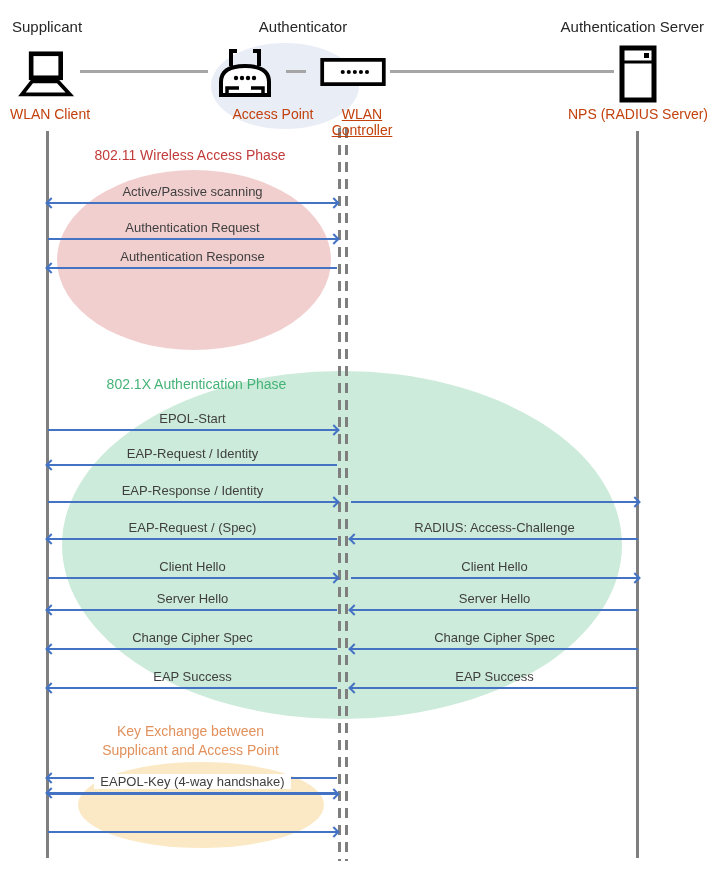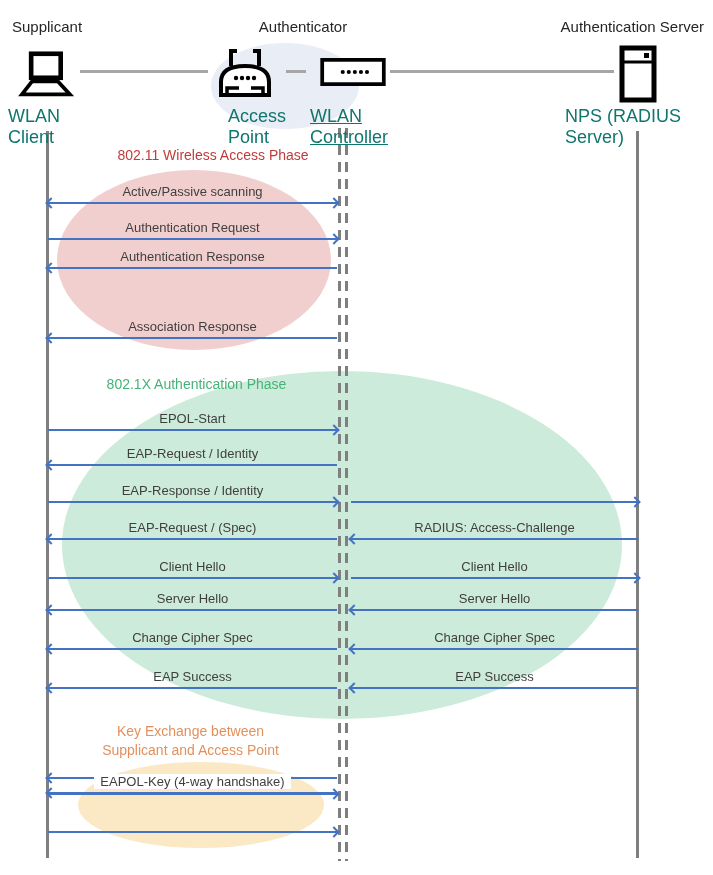--- a/index.html
+++ b/index.html
@@ -25,38 +25,38 @@
   .ll-right{left:636px;top:131px;height:727px;}
   .ll-dashed{position:absolute;width:3px;top:128px;height:733px;z-index:1;
     background:repeating-linear-gradient(to bottom,var(--lifeline) 0 10px,transparent 10px 17px);}
   .ll-d1{left:338px;} .ll-d2{left:345px;}
 
   
   .role-label{position:absolute;top:18px;font-size:15px;color:#262626;z-index:2;}
   .rl-supplicant{left:12px;}
   .rl-authenticator{left:238px;width:130px;text-align:center;}
   .rl-authserver{right:9px;}
-  .node-label{position:absolute;top:106px;font-size:18px;color:#0f766e;text-align:left;z-index:2;}
+  .node-label{position:absolute;top:106px;font-size:14px;color:#c2410c;text-align:center;z-index:2;}
   .nl-client{left:8px;width:84px;}
   .nl-ap{left:200px;width:90px;margin-left:28px;}
   .nl-ctrl{left:310px;width:104px;text-decoration:underline;}
   .nl-nps{left:565px;width:146px;}
   .icon{position:absolute;z-index:2;line-height:0;}
   .ic-laptop{left:14px;top:51px;}
   .ic-ap{left:212px;top:44px;}
   .ic-ctrl{left:319px;top:58px;}
   .ic-server{left:619px;top:45px;}
   .conn{position:absolute;top:70px;height:3px;background:var(--conn);z-index:1;}
   .cn-1{left:80px;width:128px;}
   .cn-2{left:286px;width:20px;}
   .cn-3{left:390px;width:224px;}
 
   
   .phase-title{position:absolute;font-size:14px;text-align:center;z-index:3;}
-  .pt-wireless{left:90px;width:200px;top:147px;color:#C13B3B;margin-left:23px;}
+  .pt-wireless{left:90px;width:200px;top:147px;color:#C13B3B;}
   .pt-auth{left:94px;width:205px;top:376px;color:#45B377;}
   .pt-key{left:88px;width:205px;top:722px;color:#E2915D;line-height:19px;}
 
   
   .msg{position:absolute;height:20px;z-index:2;}
   .span-l{left:48px;width:289px;}
   .span-r{left:351px;width:287px;}
   .msg-label{position:absolute;left:0;right:0;top:0;height:16px;line-height:16px;
     text-align:center;font-size:13px;color:var(--txt);white-space:nowrap;}
   .label-text.boxed{background:#fff;padding:0 6px;}
@@ -144,24 +144,20 @@
     <div class="arrow-line" data-dir="both"></div>
   </div>
   <div class="msg span-l" style="top:220px">
     <div class="msg-label"><span class="label-text">Authentication Request</span></div>
     <div class="arrow-line" data-dir="right"></div>
   </div>
   <div class="msg span-l" style="top:249px">
     <div class="msg-label"><span class="label-text">Authentication Response</span></div>
     <div class="arrow-line" data-dir="left"></div>
   </div>
-  <div class="msg span-l" style="top:319px">
-    <div class="msg-label"><span class="label-text">Association Response</span></div>
-    <div class="arrow-line" data-dir="left"></div>
-  </div>
 
   <div class="msg span-l" style="top:411px">
     <div class="msg-label"><span class="label-text">EPOL-Start</span></div>
     <div class="arrow-line" data-dir="right"></div>
   </div>
   <div class="msg span-l" style="top:446px">
     <div class="msg-label"><span class="label-text">EAP-Request / Identity</span></div>
     <div class="arrow-line" data-dir="left"></div>
   </div>
   <div class="msg span-l" style="top:483px">

